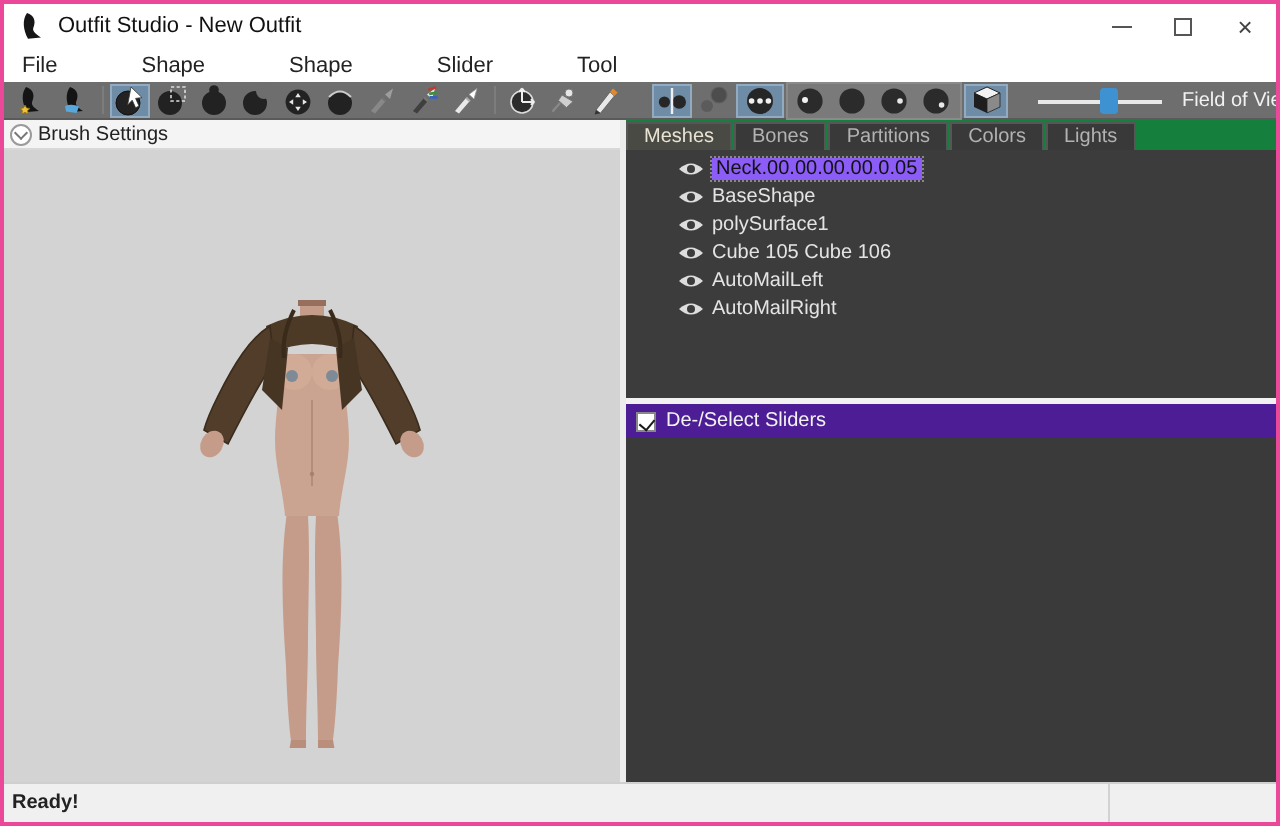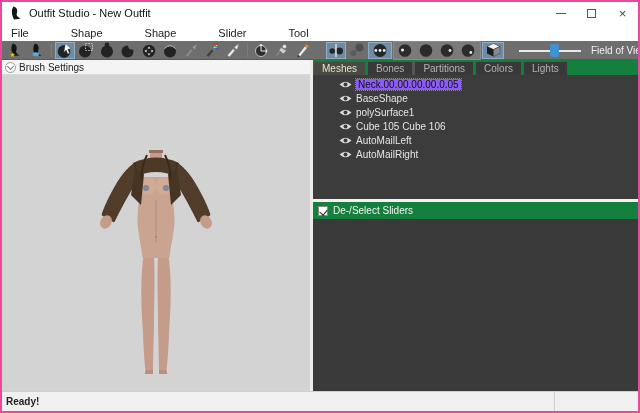--- a/index.html
+++ b/index.html
@@ -53,21 +53,21 @@
   .tree-row{height:14px;display:flex;align-items:center;}
   .tree-root{padding-left:8px;}
   .expand-box{width:9px;height:9px;background:#e6e6e6;border:1px solid #8a8a8a;position:relative;margin-right:5px;flex:0 0 auto;}
   .expand-box::after{content:"";position:absolute;left:1px;top:3px;width:5px;height:1px;background:#222;}
   .tree-item{padding-left:26px;}
   .eye{margin-right:4px;flex:0 0 auto;display:flex;}
   .tree-label{white-space:nowrap;}
   .tree-label.selected{background:#8b5cf6;color:#111;padding:0 2px;outline:1px dotted #888;}
   
   .h-splitter{height:3px;background:#f2f2f2;flex:0 0 auto;}
-  .sliders-header{height:17px;background:#15803d;display:flex;align-items:center;padding-left:5px;flex:0 0 auto;}
+  .sliders-header{height:17px;background:#4c1d95;display:flex;align-items:center;padding-left:5px;flex:0 0 auto;}
   .checkbox{width:10px;height:10px;background:#fff;border:1px solid #888;position:relative;margin-right:5px;flex:0 0 auto;}
   .checkbox::after{content:"";position:absolute;left:2px;top:1px;width:4px;height:6px;border-right:1.5px solid #1a1a1a;border-bottom:1.5px solid #1a1a1a;transform:rotate(40deg);}
   .sliders-header span.lbl{font-size:10px;color:#f2f2f2;}
   .sliders-body{flex:1;background:#3a3a3a;}
   
   .statusbar{height:20px;background:#f0f0f0;border-top:1px solid #cfcfcf;display:flex;align-items:center;flex:0 0 auto;}
   .status-text{font-size:10px;color:#222;padding-left:4px;flex:1;font-weight:bold;}
   .status-right{width:84px;height:100%;border-left:1px solid #d2d2d2;}
   svg{display:block;}
 </style>

